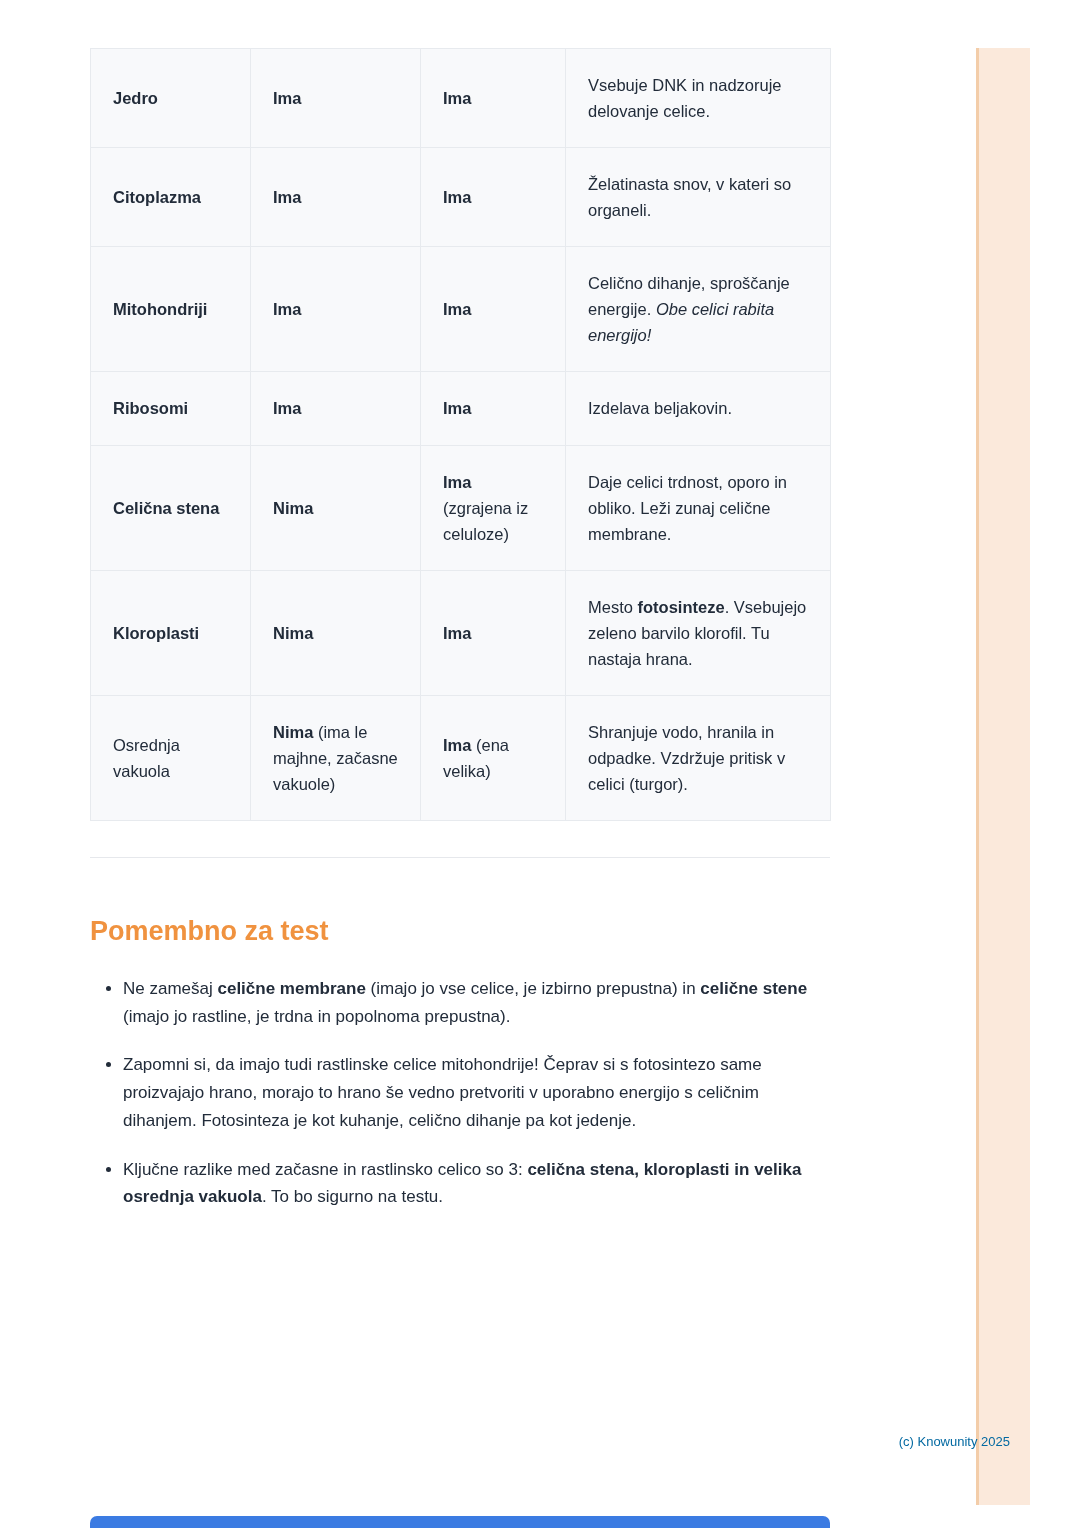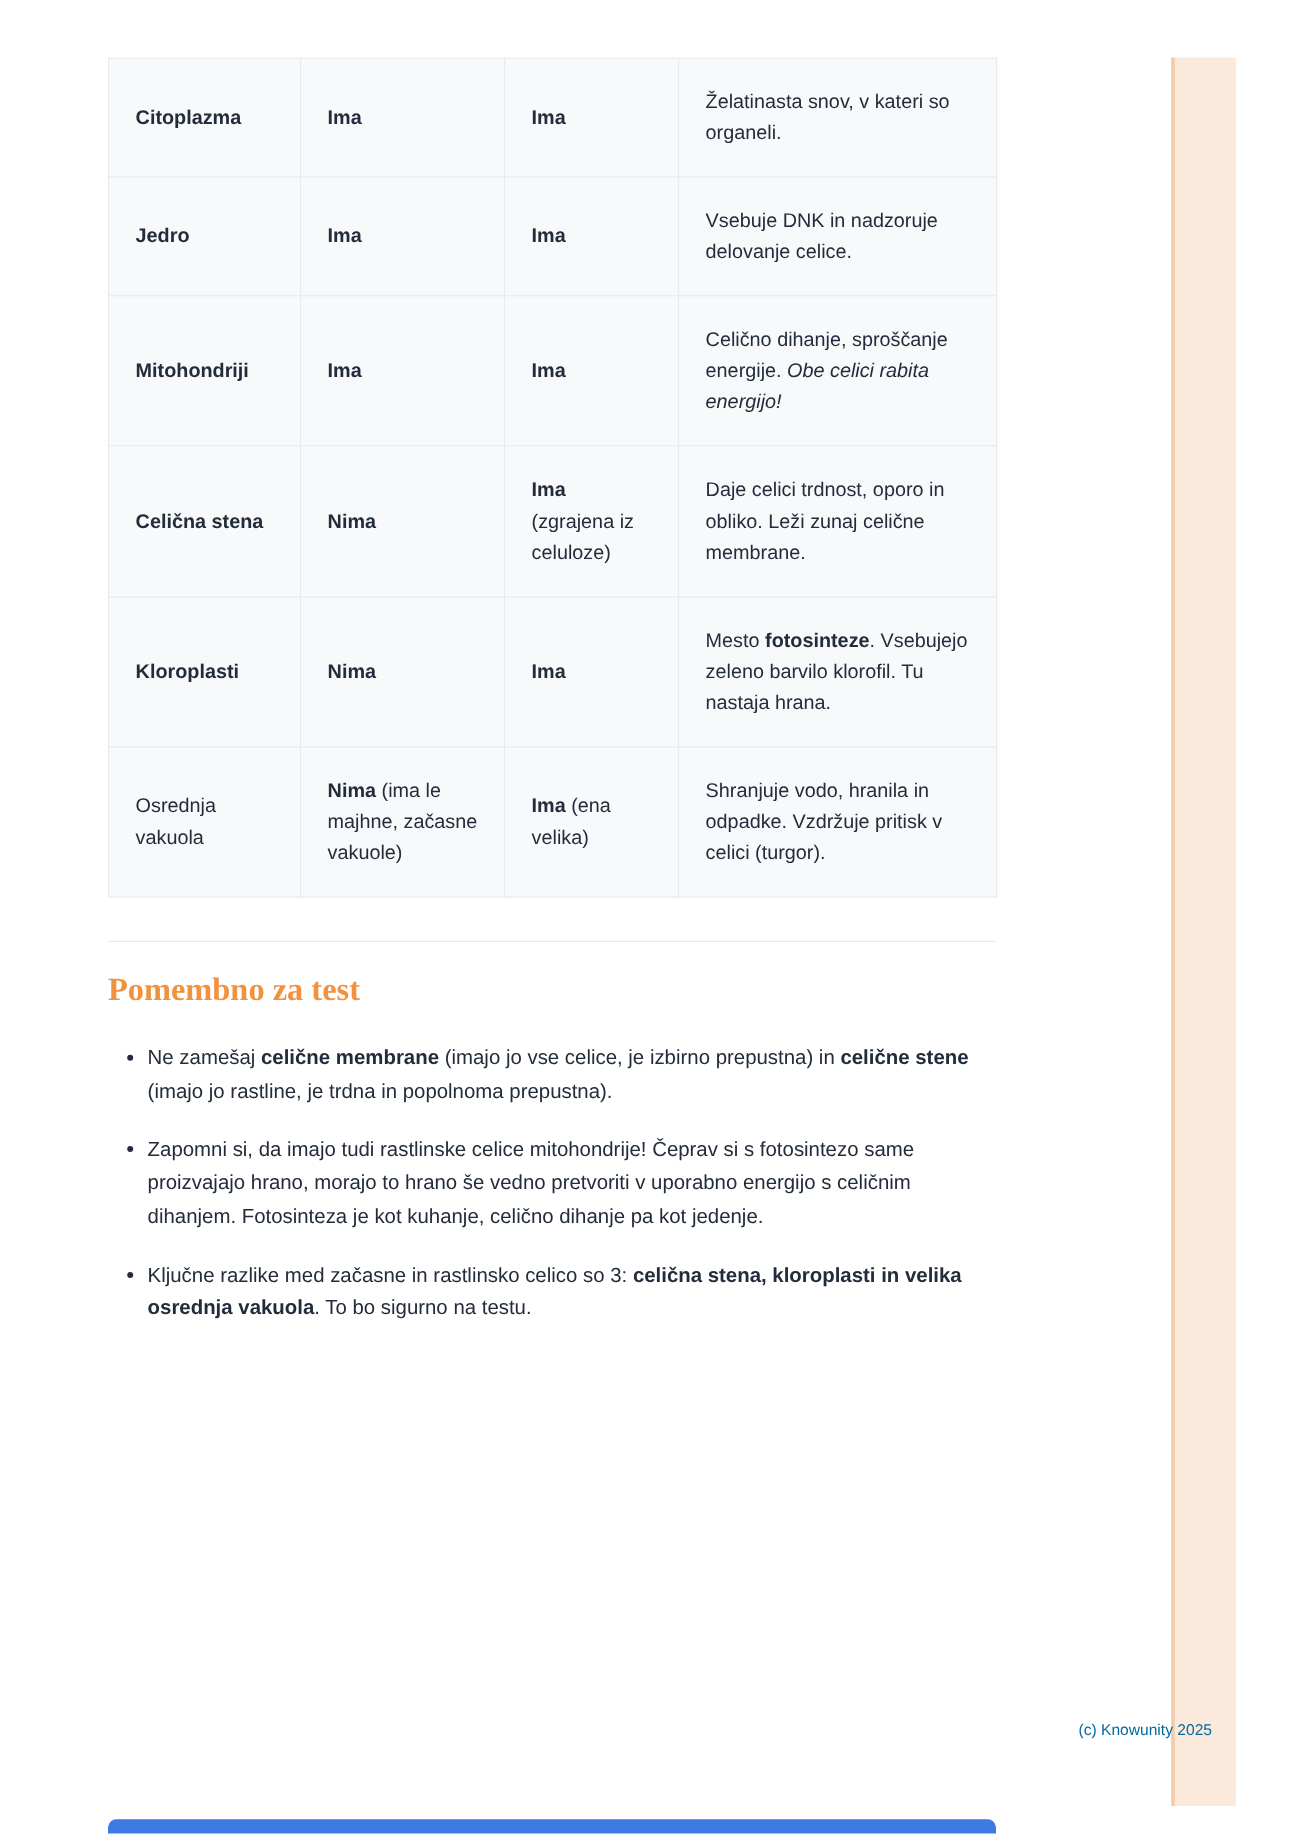--- a/index.html
+++ b/index.html
@@ -39,25 +39,24 @@
   .c3 { width: 145px; }
   .c4 { width: 265px; }
 
   .divider {
     border: none;
     border-top: 1px solid #e6e8ec;
     margin: 36px 0 0 0;
   }
 
   .section-title {
-    margin: 24px 0 0 0;
+    margin: 58px 0 0 0;
     font-size: 27px;
     font-weight: 700;
     color: #F0923F;
-    font-family: Liberation Serif, serif;
   }
 
   .bullets {
     margin: 28px 0 0 0;
     padding-left: 33px;
   }
   .bullets li {
     margin-bottom: 21px;
     font-size: 17px;
     line-height: 1.63;
@@ -94,40 +93,46 @@
 </head>
 <body>
 
 <div class="page">
 
   <div class="content">
 
     <div class="cmp-table">
 
       <div class="tr">
+        <div class="td c1"><span style="font-weight: 700;">Jedro</span></div>
+        <div class="td c2"><span style="font-weight: 700;">Ima</span></div>
+        <div class="td c3"><span style="font-weight: 700;">Ima</span></div>
+        <div class="td c4"><span>Vsebuje DNK in nadzoruje delovanje celice.</span></div>
+      </div>
+
+      <div class="tr">
         <div class="td c1"><span style="font-weight: 700;">Citoplazma</span></div>
         <div class="td c2"><span style="font-weight: 700;">Ima</span></div>
         <div class="td c3"><span style="font-weight: 700;">Ima</span></div>
         <div class="td c4"><span>Želatinasta snov, v kateri so organeli.</span></div>
-      </div>
-
-      <div class="tr">
-        <div class="td c1"><span style="font-weight: 700;">Jedro</span></div>
-        <div class="td c2"><span style="font-weight: 700;">Ima</span></div>
-        <div class="td c3"><span style="font-weight: 700;">Ima</span></div>
-        <div class="td c4"><span>Vsebuje DNK in nadzoruje delovanje celice.</span></div>
       </div>
 
       <div class="tr">
         <div class="td c1"><span style="font-weight: 700; margin-top: 44px;">Mitohondriji</span></div>
         <div class="td c2"><span style="font-weight: 700;">Ima</span></div>
         <div class="td c3"><span style="font-weight: 700;">Ima</span></div>
         <div class="td c4"><span>Celično dihanje, sproščanje energije. </span><span style="font-style: italic;">Obe celici rabita energijo!</span></div>
       </div>
 
+      <div class="tr">
+        <div class="td c1"><span style="font-weight: 700;">Ribosomi</span></div>
+        <div class="td c2"><span style="font-weight: 700;">Ima</span></div>
+        <div class="td c3"><span style="font-weight: 700;">Ima</span></div>
+        <div class="td c4"><span>Izdelava beljakovin.</span></div>
+      </div>
 
       <div class="tr">
         <div class="td c1"><span style="font-weight: 700;">Celična stena</span></div>
         <div class="td c2"><span style="font-weight: 700;">Nima</span></div>
         <div class="td c3"><span style="font-weight: 700;">Ima</span><span> (zgrajena iz celuloze)</span></div>
         <div class="td c4"><span>Daje celici trdnost, oporo in obliko. Leži zunaj celične membrane.</span></div>
       </div>
 
       <div class="tr">
         <div class="td c1"><span style="font-weight: 700;">Kloroplasti</span></div>

